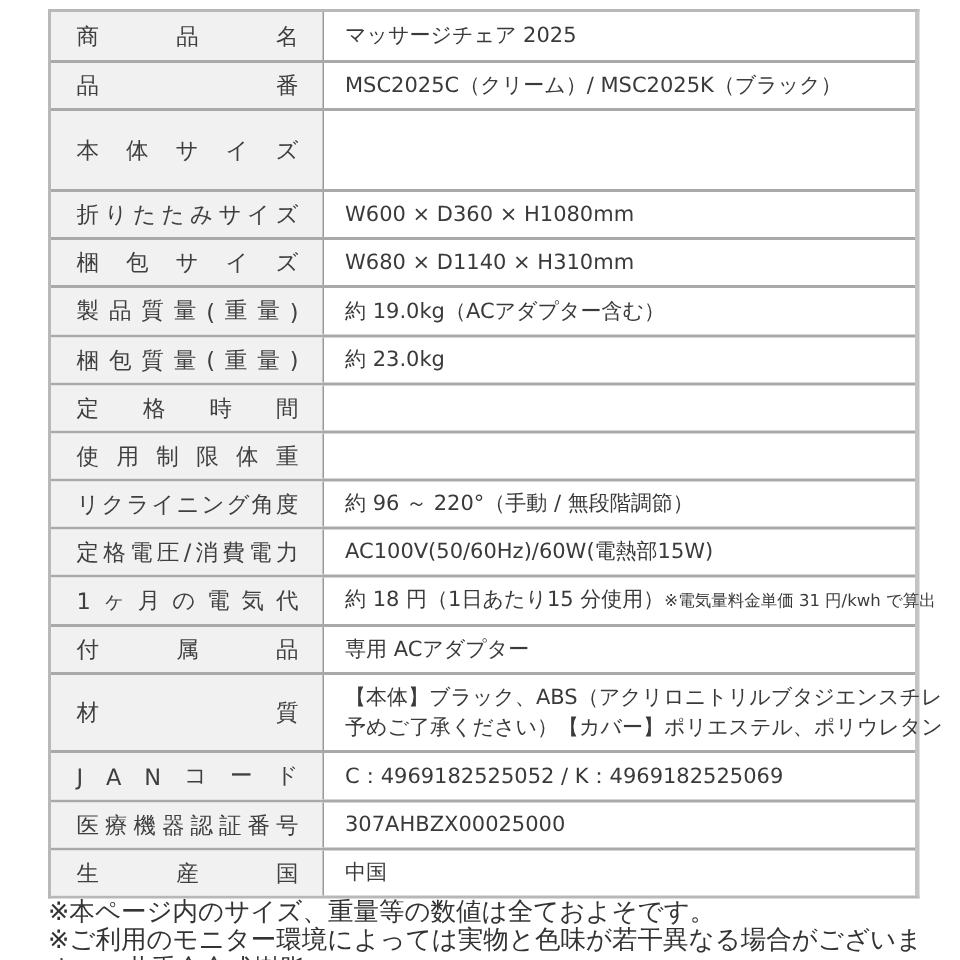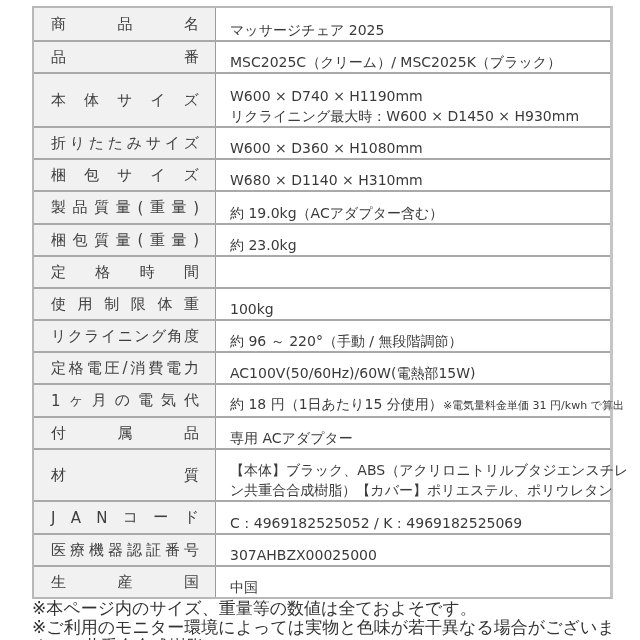--- a/index.html
+++ b/index.html
@@ -6,21 +6,21 @@
   body { width:640px; height:640px; position:relative; overflow:hidden;
          font-family:"DejaVu Sans", "Liberation Sans", sans-serif; color:#3a3a3a; }
   .spec-table { position:absolute; left:32px; top:6px; width:576px;
                 border-collapse:collapse; border:2px solid #b8b8b8; border-right:3px solid #c4c4c4; }
   .row { display:flex; border-top:2px solid #a9a9a9; box-sizing:border-box; }
   .row:first-child { border-top:none; }
   .label { width:182px; flex:none; background:#f1f1f1; border-right:1px solid #9a9a9a;
            box-sizing:border-box; padding:0 16px 0 17px; display:flex; align-items:center;
            justify-content:space-between; font-size:15px; color:#3f3f3f; }
   .label span { display:inline-block; }
-  .value { flex:1; padding:0 14px 0 14px; display:flex; flex-direction:column; justify-content:flex-end;
+  .value { flex:1; padding:0 14px 0 14px; display:flex; flex-direction:column; justify-content:center;
            font-size:14px; color:#3a3a3a; line-height:20px; white-space:nowrap; }
   .value .small { font-size:11px; }
   .notes { position:absolute; left:32px; top:599px; font-size:17px; line-height:19px; color:#333; }
 </style>
 </head>
 <body>
 
 <div class="spec-table" id="spec-table">
     <div class="row" style="height: 32px;">
       <div class="label" aria-label="商品名">
@@ -42,24 +42,20 @@
       </div>
     </div>
     <div class="row" style="height: 54px;">
       <div class="label" aria-label="本体サイズ">
         <span>本</span>
         <span>体</span>
         <span>サ</span>
         <span>イ</span>
         <span>ズ</span>
       </div>
-      <div class="value">
-        <div>W600 × D740 × H1190mm</div>
-        <div>リクライニング最大時：W600 × D1450 × H930mm</div>
-      </div>
     </div>
     <div class="row" style="height: 32px;">
       <div class="label" aria-label="折りたたみサイズ">
         <span>折</span>
         <span>り</span>
         <span>た</span>
         <span>た</span>
         <span>み</span>
         <span>サ</span>
         <span>イ</span>
@@ -120,23 +116,20 @@
       </div>
     </div>
     <div class="row" style="height: 32px;">
       <div class="label" aria-label="使用制限体重">
         <span>使</span>
         <span>用</span>
         <span>制</span>
         <span>限</span>
         <span>体</span>
         <span>重</span>
-      </div>
-      <div class="value">
-        <div>100kg</div>
       </div>
     </div>
     <div class="row" style="height: 32px;">
       <div class="label" aria-label="リクライニング角度">
         <span>リ</span>
         <span>ク</span>
         <span>ラ</span>
         <span>イ</span>
         <span>ニ</span>
         <span>ン</span>
@@ -188,21 +181,21 @@
         <div>専用 ACアダプター</div>
       </div>
     </div>
     <div class="row" style="height: 52px;">
       <div class="label" aria-label="材質">
         <span>材</span>
         <span>質</span>
       </div>
       <div class="value">
         <div>【本体】ブラック、ABS（アクリロニトリルブタジエンスチレ</div>
-        <div>ン共重合合成樹脂）【カバー】ポリエステル、ポリウレタン</div>
+        <div>予めご了承ください）【カバー】ポリエステル、ポリウレタン</div>
       </div>
     </div>
     <div class="row" style="height: 33px;">
       <div class="label" aria-label="JANコード">
         <span>J</span>
         <span>A</span>
         <span>N</span>
         <span>コ</span>
         <span>ー</span>
         <span>ド</span>

